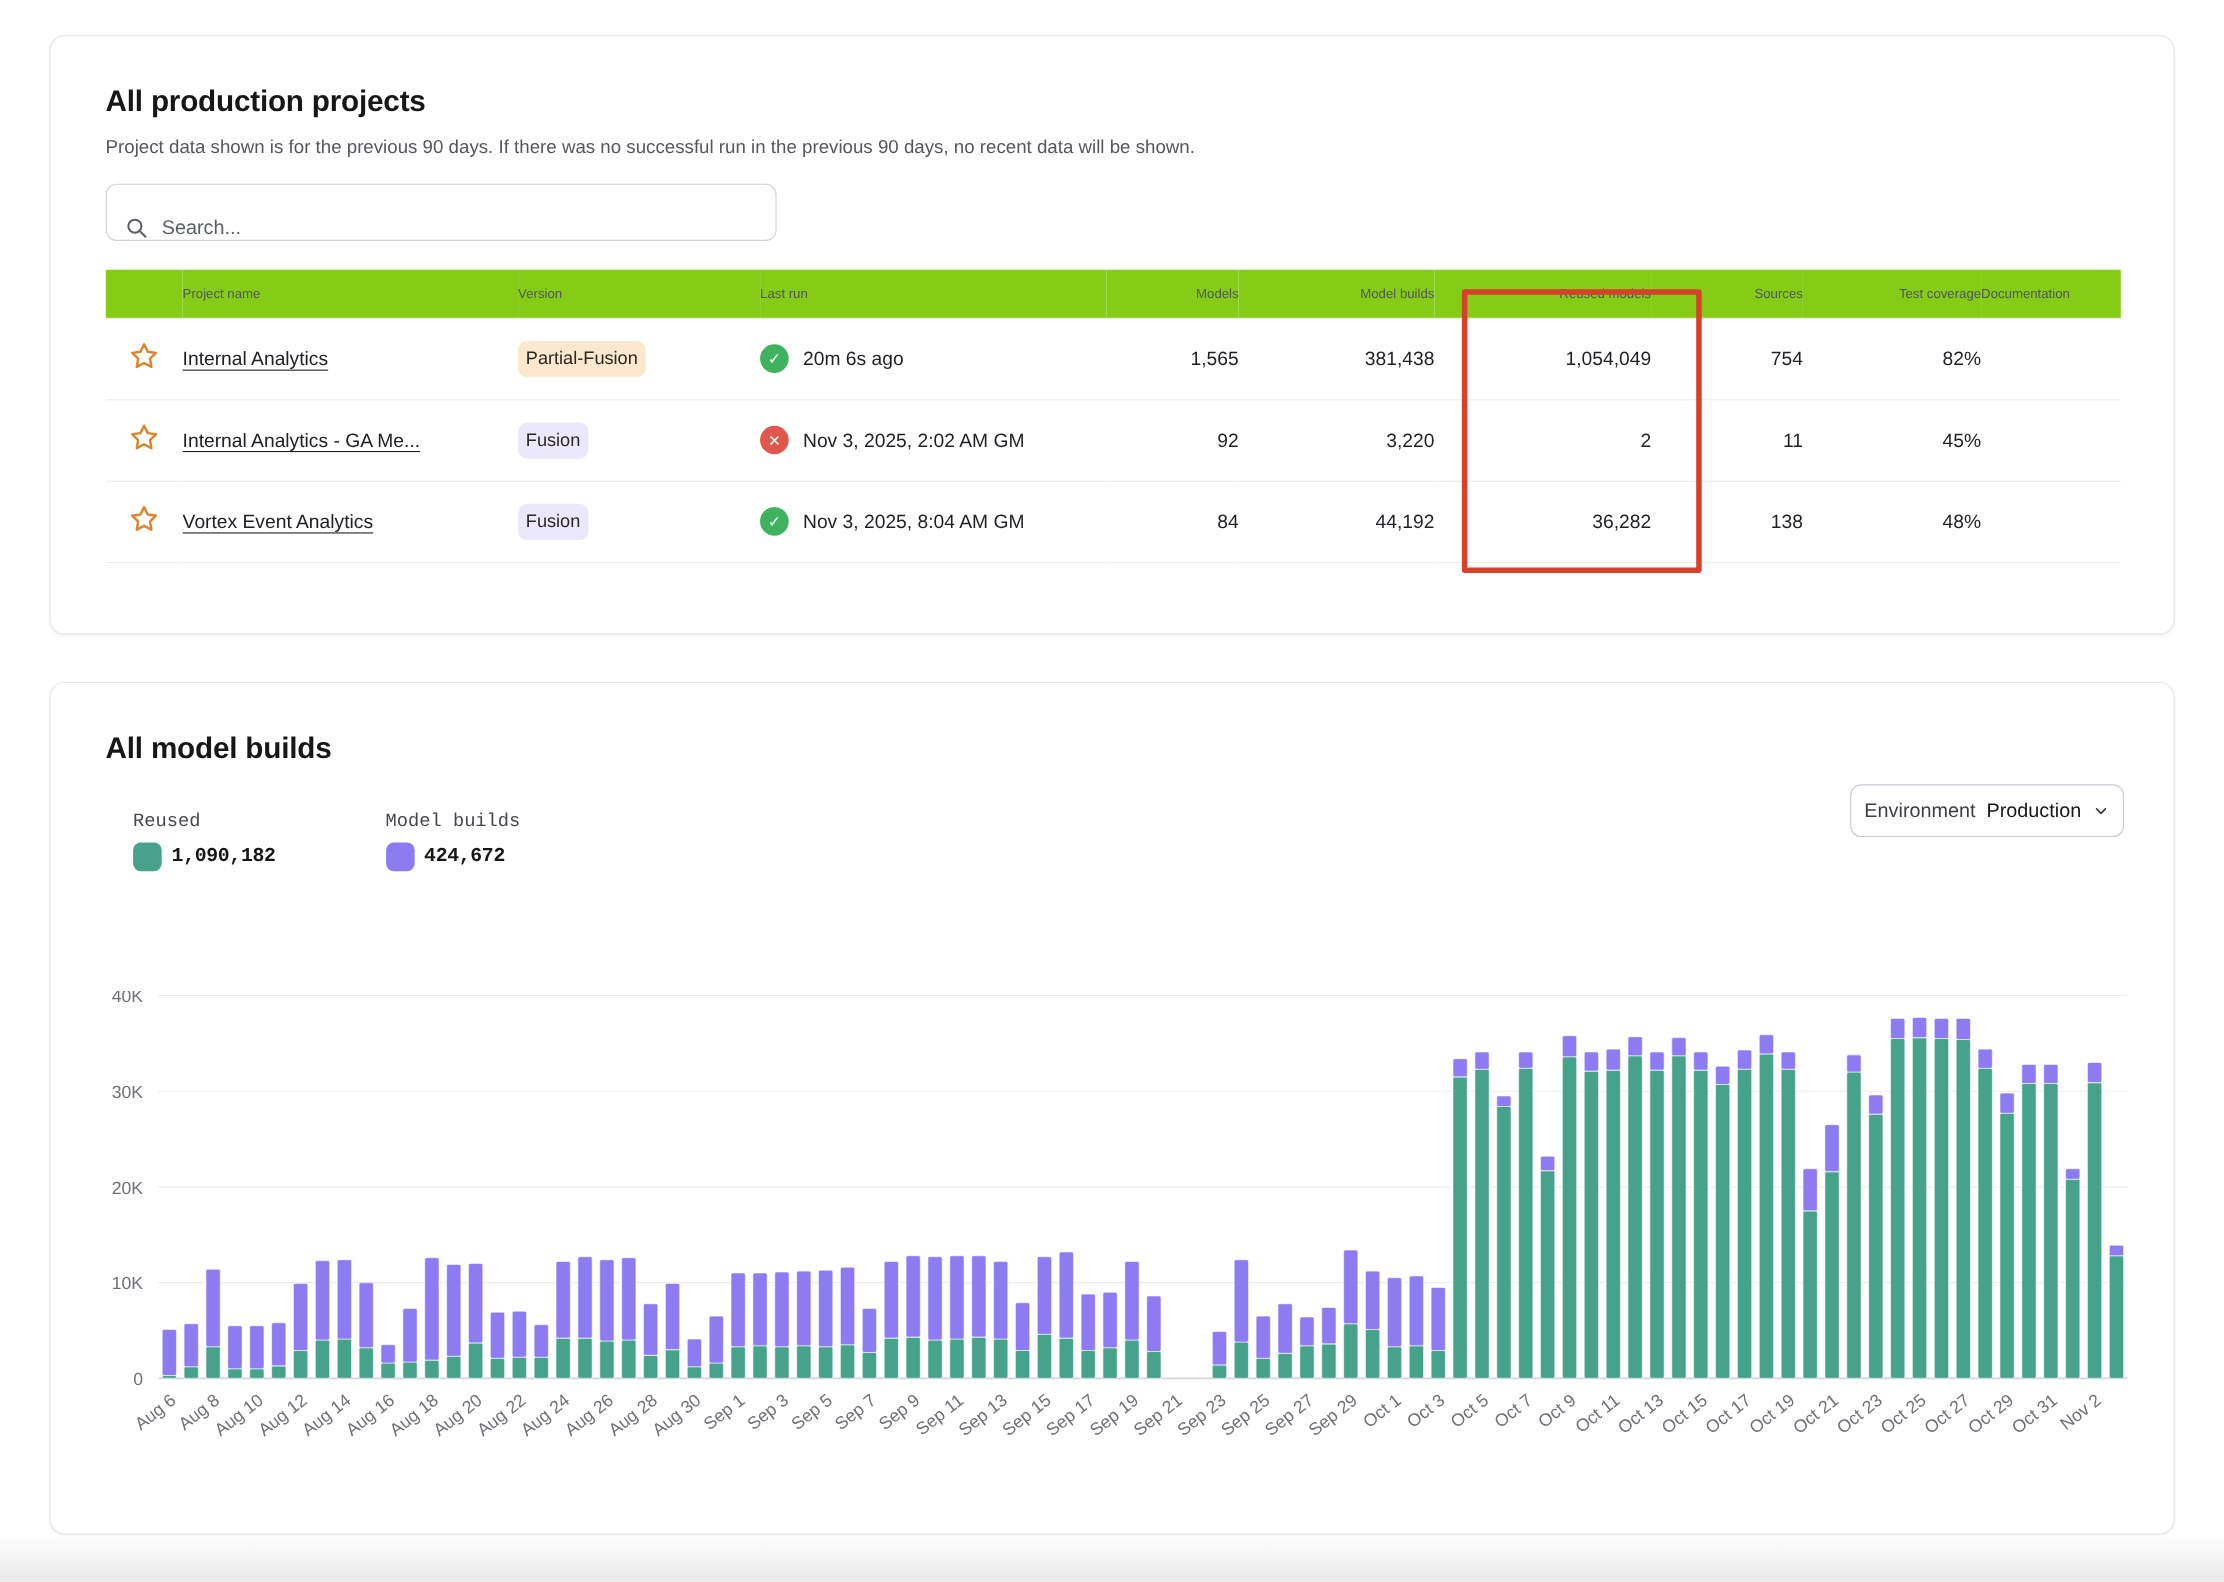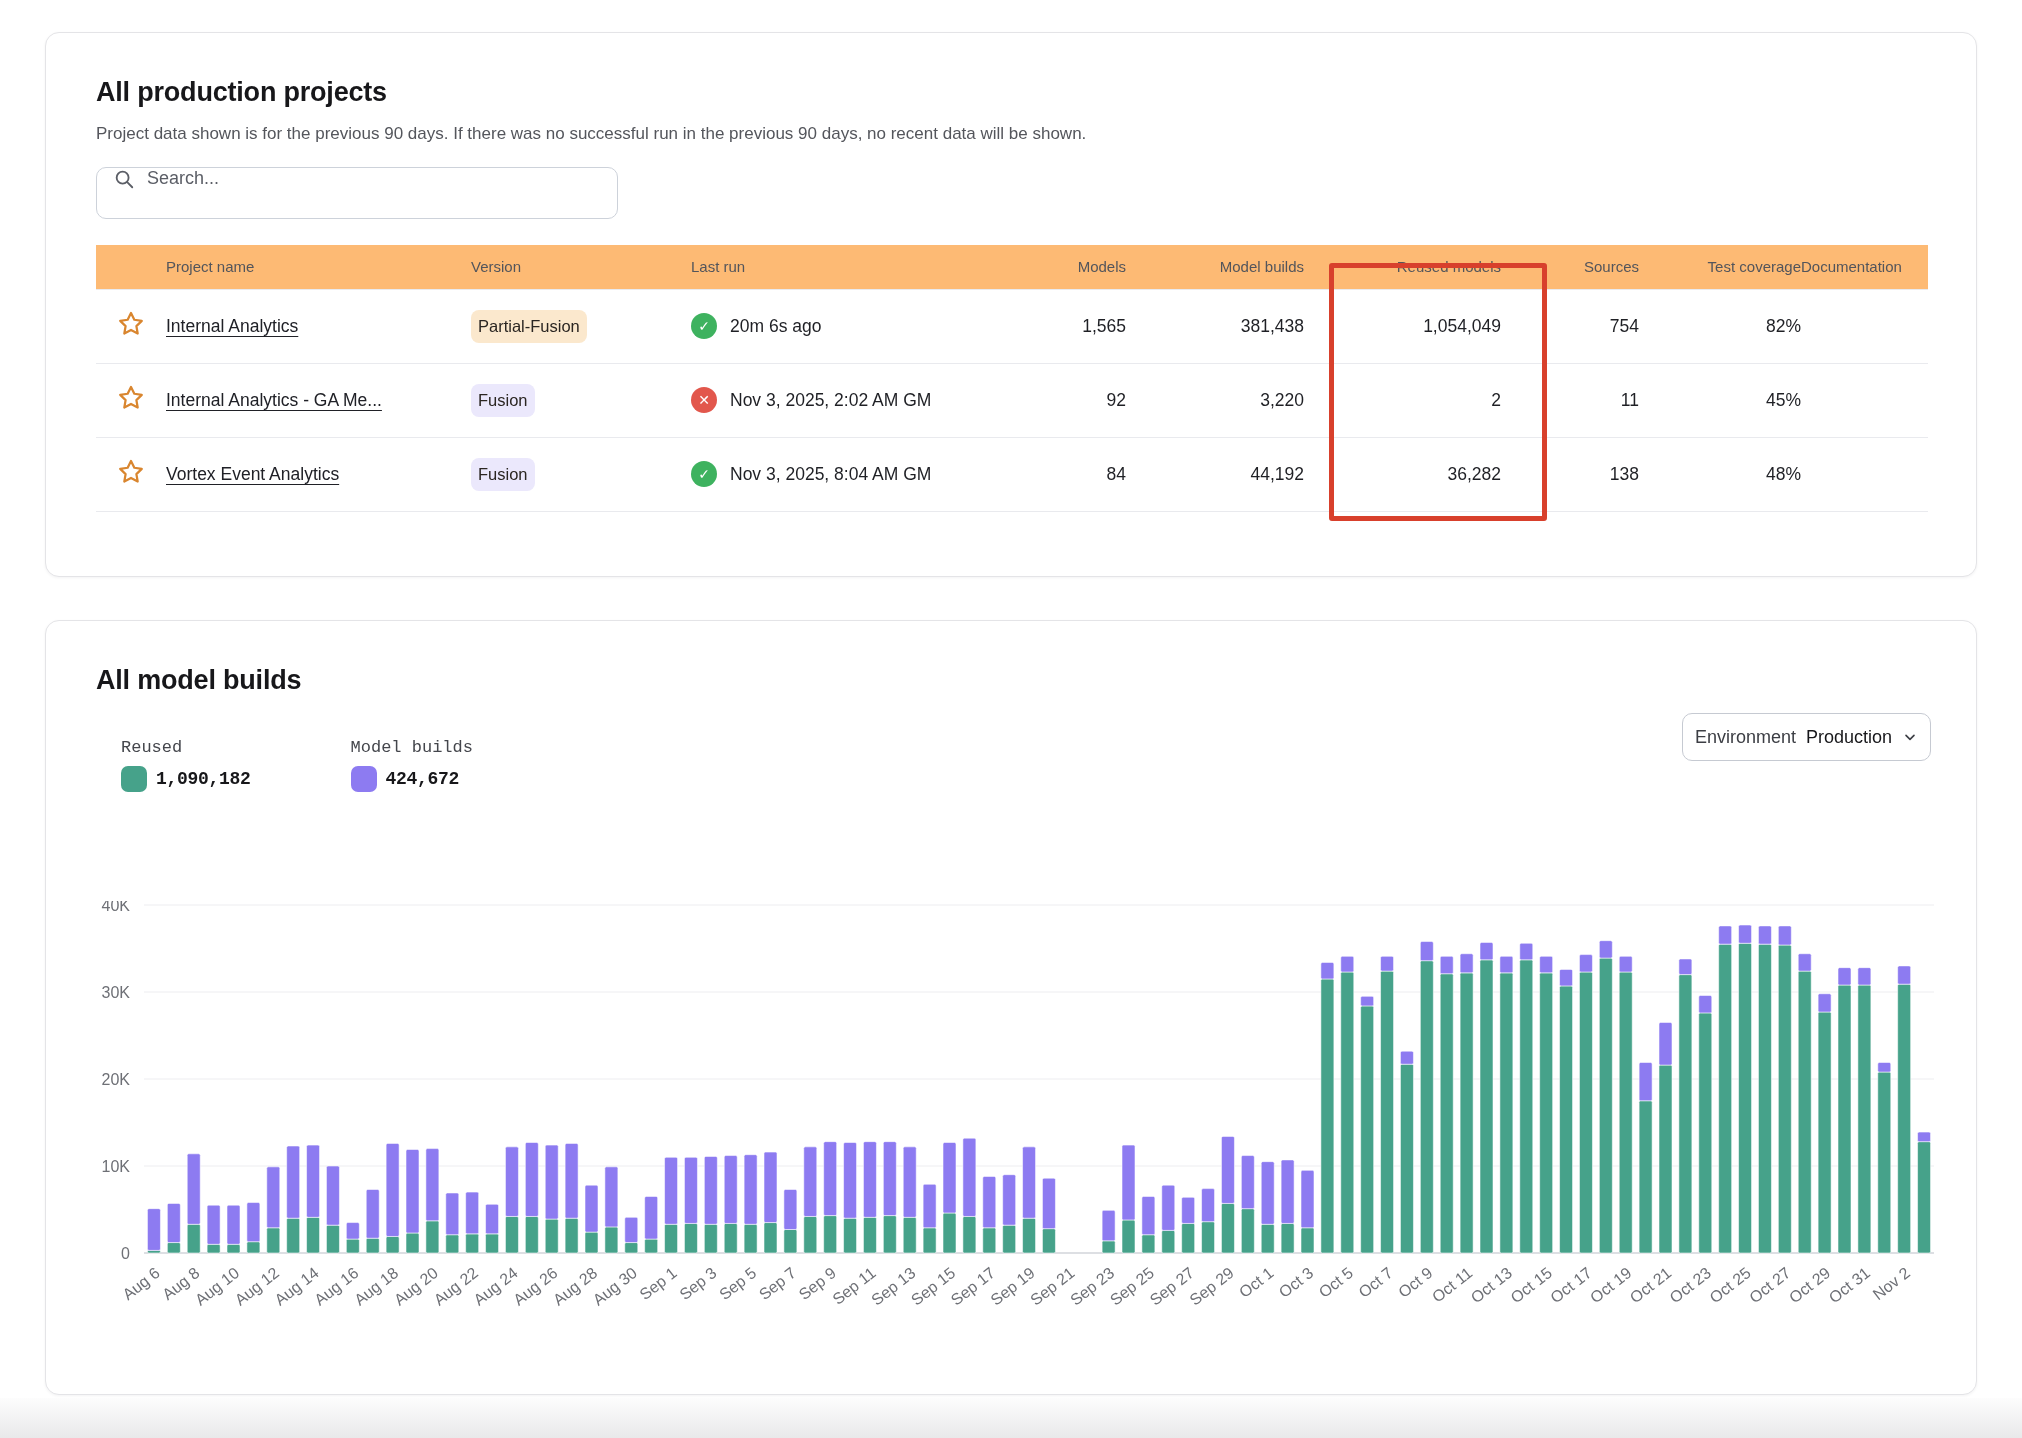--- a/index.html
+++ b/index.html
@@ -11,34 +11,34 @@
     border:1px solid #e4e4e7; border-radius:14px;
     box-shadow:0 1px 3px rgba(16,24,40,.05); }
   #projects-card { top:32px; height:545px; }
   #builds-card   { top:620px; height:775px; }
 
   .card-inner { padding:44px 50px 0 50px; position:relative; }
   .card-title { font-size:27px; font-weight:700; letter-spacing:-0.2px; color:#17171a; }
   .card-sub   { margin-top:16px; font-size:17px; color:#54565c; }
 
   
-  .search-wrap { margin-top:23px; width:522px; height:52px; border:1.5px solid #cdd2da;
-    border-radius:10px; display:flex; align-items:flex-start; padding:0 16px; background:#fff; }
+  .search-wrap { margin-top:23px; width:610px; height:52px; border:1.5px solid #cdd2da;
+    border-radius:10px; display:flex; align-items:flex-end; padding:0 16px; background:#fff; }
   .search-wrap svg { flex:0 0 auto; }
   .search-wrap input { border:0; outline:0; flex:1; margin-left:12px; font-size:18px;
     color:#33353a; font-family:"Liberation Sans",sans-serif; background:transparent; }
   .search-wrap input::placeholder { color:#5b5e66; }
 
   
   .table-clip { margin-top:26px; width:1832px; overflow:hidden; }
   table { border-collapse:collapse; table-layout:fixed; width:2010px; }
   col.c-star{width:70px} col.c-name{width:305px} col.c-ver{width:220px}
   col.c-run{width:315px} col.c-models{width:120px} col.c-builds{width:178px}
   col.c-reused{width:197px} col.c-src{width:138px} col.c-cov{width:162px} col.c-doc{width:305px}
-  thead th { background:#fdba74; height:44px; font-size:15px; font-weight:400; color:#53555b;
+  thead th { background:#84cc16; height:44px; font-size:12px; font-weight:400; color:#53555b;
     text-align:left; padding:0; white-space:nowrap; }
   thead th.num { text-align:right; }
   tbody td { height:73px; border-bottom:1px solid #e9eaee; font-size:17.5px; color:#1f2025;
     white-space:nowrap; padding:0; }
   tbody tr:first-child td { border-top:1px solid #e9eaee; }
   td.num, th.num { text-align:right; }
   td.star-cell { text-align:center; }
   a.proj-link { color:#202127; text-decoration:underline; text-underline-offset:4px;
     font-weight:400; cursor:pointer; }
   .badge { display:inline-block; padding:7px 7px; border-radius:8px; font-size:16.5px; color:#2b2622; }

